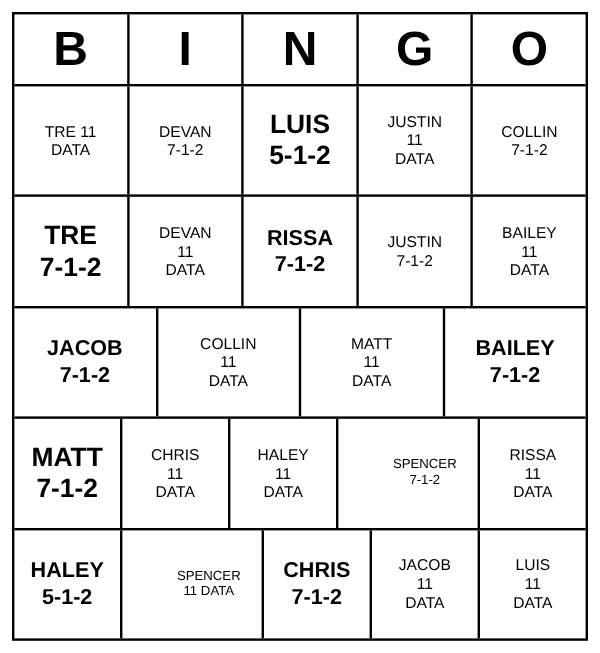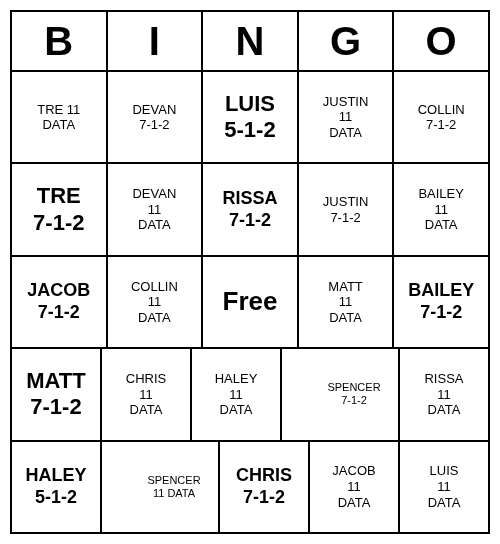--- a/index.html
+++ b/index.html
@@ -123,21 +123,20 @@
       <div class="bingo-row">
         <div class="bingo-cell xl-text">TRE<br>7-1-2</div>
         <div class="bingo-cell">DEVAN<br>11<br>DATA</div>
         <div class="bingo-cell large-text">RISSA<br>7-1-2</div>
         <div class="bingo-cell">JUSTIN<br>7-1-2</div>
         <div class="bingo-cell">BAILEY<br>11<br>DATA</div>
       </div>
       <div class="bingo-row">
         <div class="bingo-cell large-text">JACOB<br>7-1-2</div>
         <div class="bingo-cell">COLLIN<br>11<br>DATA</div>
-        <div class="bingo-cell free">Free</div>
         <div class="bingo-cell">MATT<br>11<br>DATA</div>
         <div class="bingo-cell large-text">BAILEY<br>7-1-2</div>
       </div>
       <div class="bingo-row">
         <div class="bingo-cell xl-text">MATT<br>7-1-2</div>
         <div class="bingo-cell">CHRIS<br>11<br>DATA</div>
         <div class="bingo-cell">HALEY<br>11<br>DATA</div>
         <div class="bingo-cell small-text">SPENCER<br>7-1-2</div>
         <div class="bingo-cell">RISSA<br>11<br>DATA</div>
       </div>

